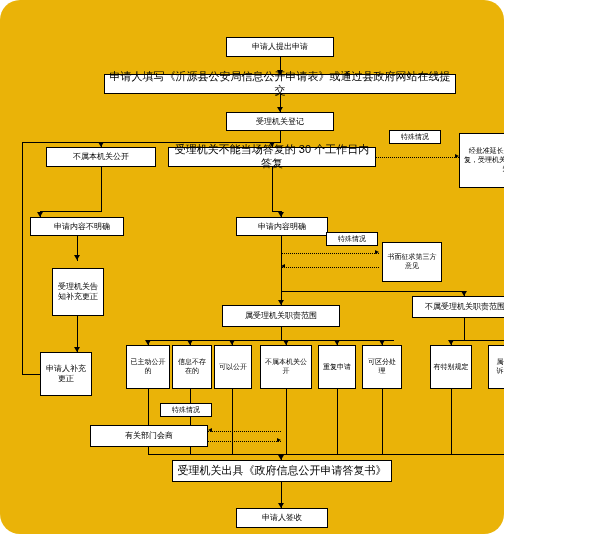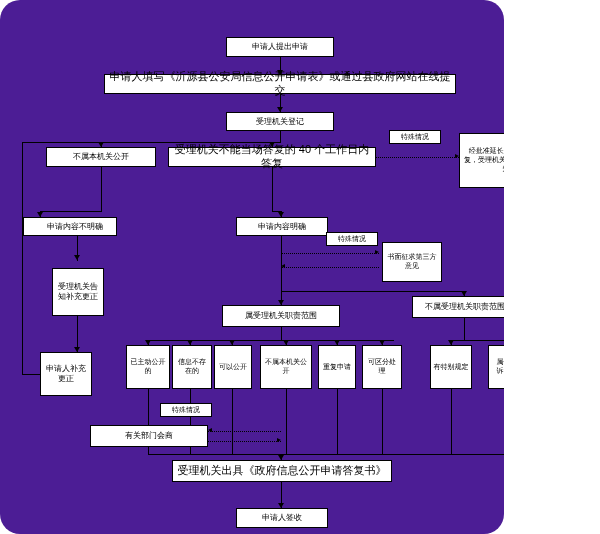--- a/index.html
+++ b/index.html
@@ -7,21 +7,21 @@
     padding: 0;
     background: #ffffff;
   }
   body {
     font-family: "Liberation Sans", sans-serif;
   }
   #canvas {
     position: relative;
     width: 504px;
     height: 534px;
-    background: #4c1d95;
+    background: #eab308;
     overflow: hidden;
     border-radius: 20px;
   }
   .node {
     position: absolute;
     box-sizing: border-box;
     border: 1px solid #000000;
     background: #ffffff;
     display: flex;
     align-items: center;
@@ -101,39 +101,39 @@
 
   <div class="ln vl" style="left:280px; top:131px; height:11px;"></div>
   <div class="ln hl" style="left:101px; top:142px; width:180px;"></div>
   <div class="ln vl" style="left:101px; top:142px; height:5px;"></div>
   <div class="arw down" style="left:98px; top:142px;"></div>
   <div class="ln vl" style="left:272px; top:142px; height:5px;"></div>
   <div class="arw down" style="left:269px; top:142px;"></div>
 
   <div class="node" style="left:46px; top:147px; width:110px; height:20px;">不属本机关公开</div>
 
-  <div class="node sm" style="left:168px; top:147px; width:208px; height:20px;">受理机关不能当场答复的 40 个工作日内答复</div>
+  <div class="node sm" style="left:168px; top:147px; width:208px; height:20px;">受理机关不能当场答复的 30 个工作日内答复</div>
 
   <div class="dl" style="left:376px; top:157px; width:83px;"></div>
   <div class="arw dright" style="left:455px; top:154px;"></div>
   <div class="label" style="left:389px; top:130px; width:52px; height:14px;">特殊情况</div>
 
   <div class="node xs" style="left:459px; top:133px; width:108px; height:55px;">经批准延长 20 个工作日内答复，受理机关出具《延期答复告知书》</div>
 
   <div class="ln vl" style="left:101px; top:167px; height:45px;"></div>
   <div class="ln hl" style="left:40px; top:211px; width:62px;"></div>
   <div class="ln vl" style="left:40px; top:211px; height:6px;"></div>
   <div class="arw down" style="left:37px; top:212px;"></div>
 
   <div class="ln vl" style="left:272px; top:167px; height:45px;"></div>
   <div class="ln hl" style="left:272px; top:211px; width:10px;"></div>
   <div class="ln vl" style="left:281px; top:211px; height:6px;"></div>
   <div class="arw down" style="left:278px; top:212px;"></div>
 
-  <div class="node" style="left:23px; top:217px; width:94px; height:19px;padding-left:12px;">申请内容不明确</div>
+  <div class="node" style="left:30px; top:217px; width:94px; height:19px;padding-left:12px;">申请内容不明确</div>
 
   <div class="node" style="left:236px; top:217px; width:92px; height:19px;">申请内容明确</div>
 
   <div class="ln vl" style="left:77px; top:236px; height:25px;"></div>
   <div class="arw down" style="left:74px; top:255px;"></div>
 
   <div class="node" style="left:52px; top:268px; width:52px; height:48px;">受理机关告知补充更正</div>
 
   <div class="ln vl" style="left:77px; top:308px; height:45px;"></div>
   <div class="arw down" style="left:74px; top:347px;"></div>

